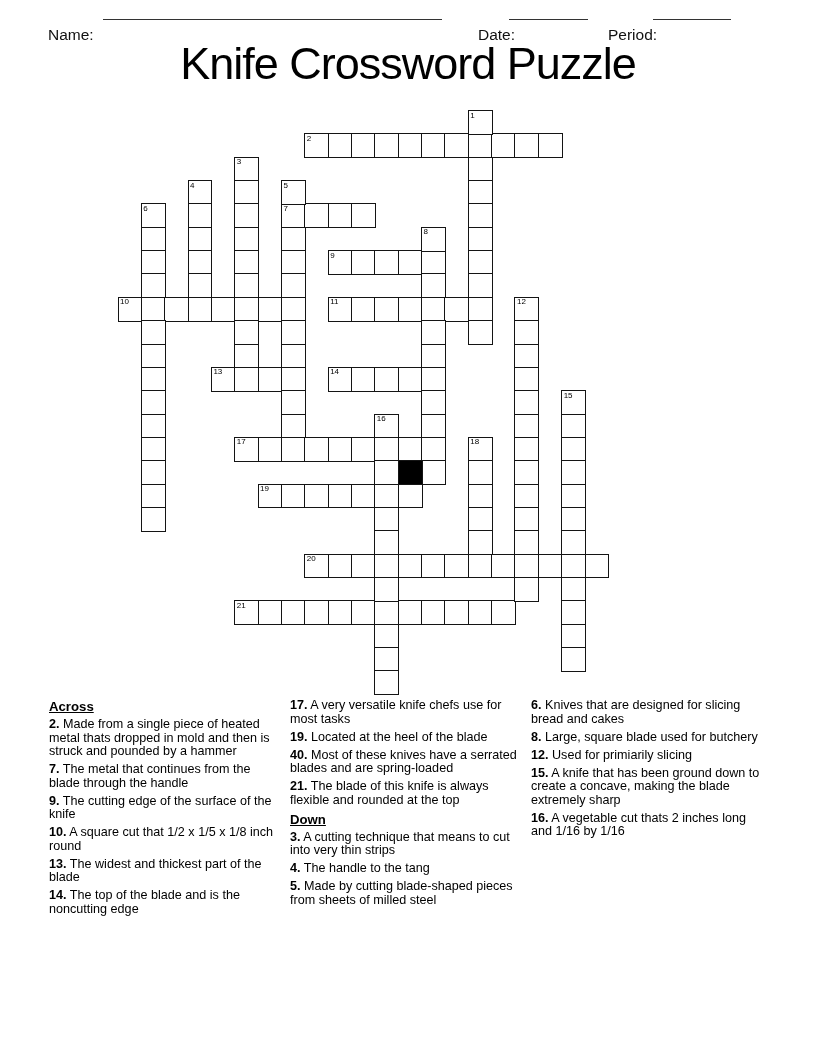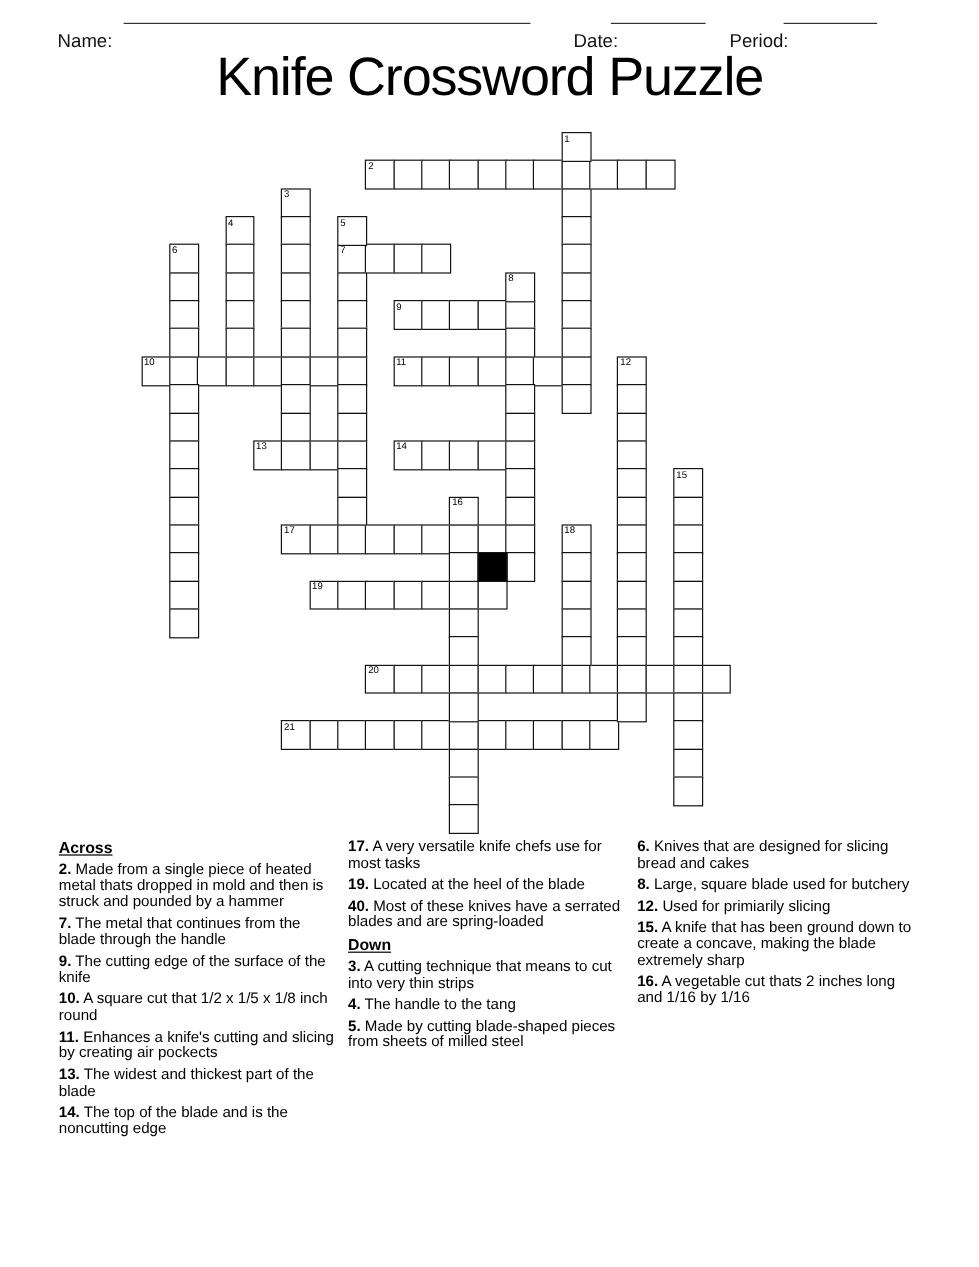--- a/index.html
+++ b/index.html
@@ -262,28 +262,28 @@
       <div class="cell" style="left: 350.25px; top: 420.3px;"></div>
       <div class="cell black" style="left: 280.2px; top: 350.25px;"></div>
     </div>
 
   <div class="clue-col col-0">
       <div class="clue-heading">Across</div>
       <p class="clue"><b>2.</b> Made from a single piece of heated metal thats dropped in mold and then is struck and pounded by a hammer</p>
       <p class="clue"><b>7.</b> The metal that continues from the blade through the handle</p>
       <p class="clue"><b>9.</b> The cutting edge of the surface of the knife</p>
       <p class="clue"><b>10.</b> A square cut that 1/2 x 1/5 x 1/8 inch round</p>
-      <p class="clue"><b>11.</b> Enhances a knife's cutting and slicing by creating air pockects</p>
       <p class="clue"><b>13.</b> The widest and thickest part of the blade</p>
       <p class="clue"><b>14.</b> The top of the blade and is the noncutting edge</p>
     </div>
   <div class="clue-col col-1">
       <p class="clue"><b>17.</b> A very versatile knife chefs use for most tasks</p>
       <p class="clue"><b>19.</b> Located at the heel of the blade</p>
       <p class="clue"><b>40.</b> Most of these knives have a serrated blades and are spring-loaded</p>
+      <p class="clue"><b>21.</b> The blade of this knife is always flexible and rounded at the top</p>
       <div class="clue-heading">Down</div>
       <p class="clue"><b>3.</b> A cutting technique that means to cut into very thin strips</p>
       <p class="clue"><b>4.</b> The handle to the tang</p>
       <p class="clue"><b>5.</b> Made by cutting blade-shaped pieces from sheets of milled steel</p>
     </div>
   <div class="clue-col col-2">
       <p class="clue"><b>6.</b> Knives that are designed for slicing bread and cakes</p>
       <p class="clue"><b>8.</b> Large, square blade used for butchery</p>
       <p class="clue"><b>12.</b> Used for primiarily slicing</p>
       <p class="clue"><b>15.</b> A knife that has been ground down to create a concave, making the blade extremely sharp</p>

